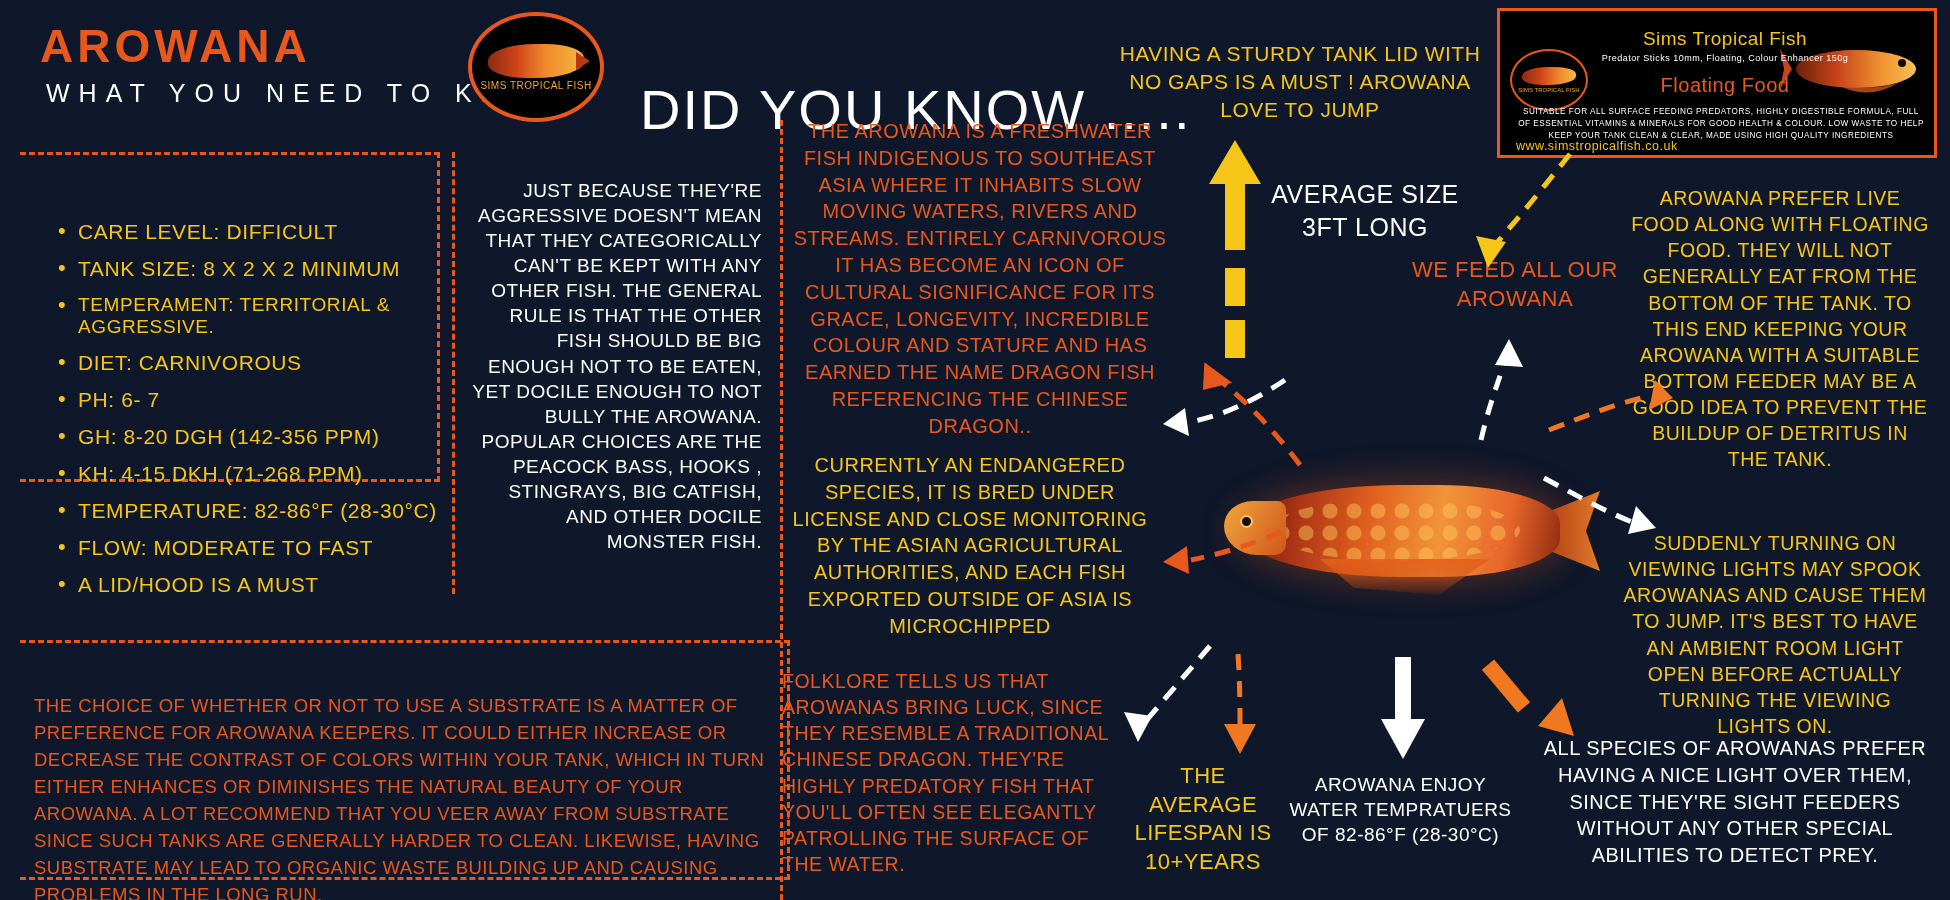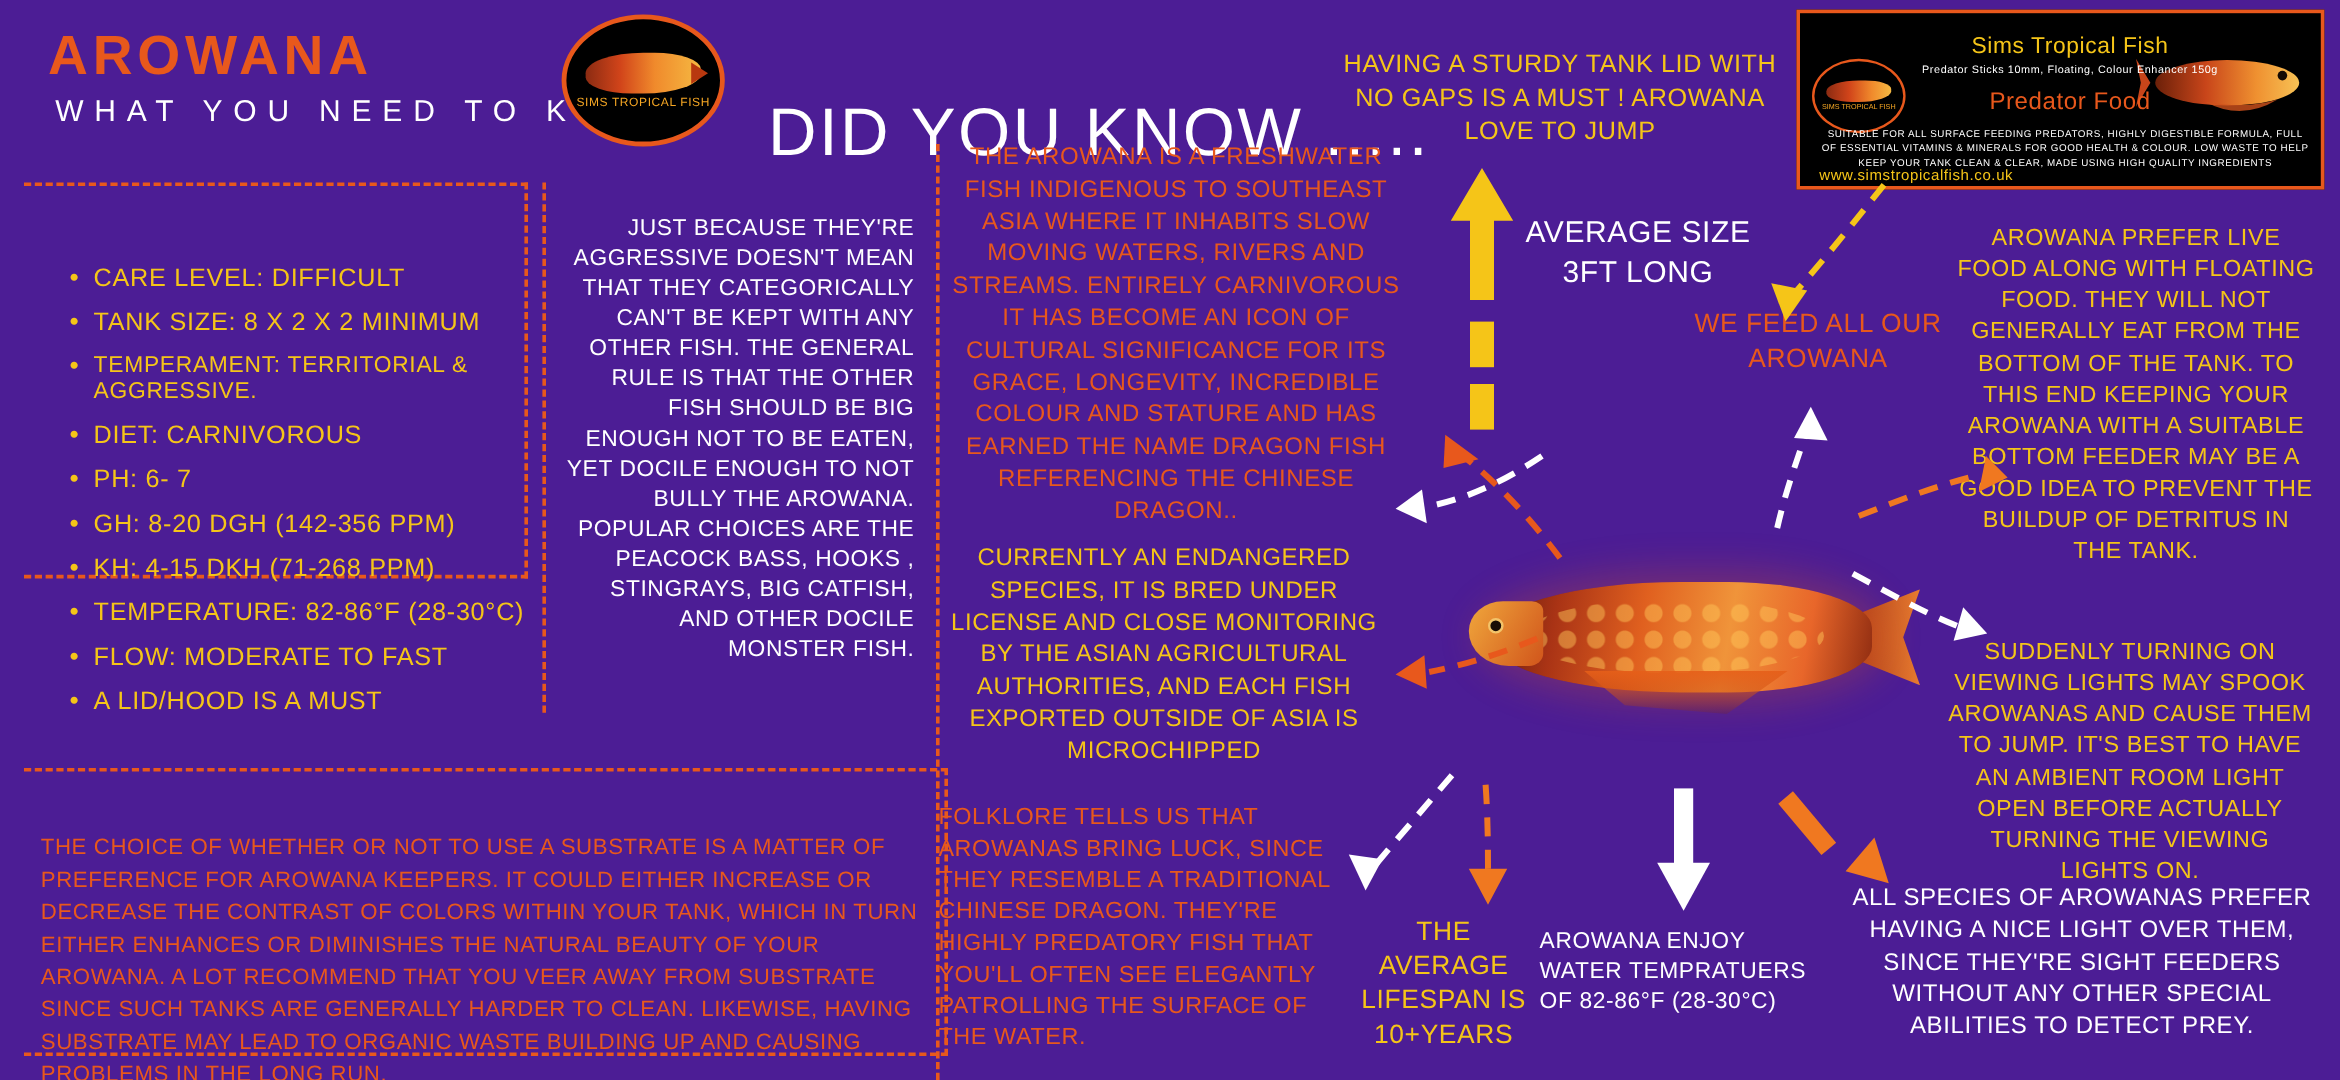--- a/index.html
+++ b/index.html
@@ -6,21 +6,21 @@
   html, body {
     margin: 0; padding: 0;
     background: #000;
     width: 1950px; height: 900px;
     overflow: hidden;
     font-family: "Liberation Sans", sans-serif;
   }
   #page {
     position: relative;
     width: 1950px; height: 900px;
-    background: #4c1d95;
+    background: #0f172a;
     color: #fff;
   }
   .txt { position: absolute; text-transform: uppercase; letter-spacing: 0.5px; line-height: 1.22; }
 
   
   #title-arowana {
     left: 40px; top: 18px;
     font-size: 46px; font-weight: bold;
     color: #e8581c;
     letter-spacing: 4px;
@@ -89,21 +89,21 @@
   #p-endangered { left: 790px; top: 452px; width: 360px; font-size: 20px; color: #f5c518; text-align: center; line-height: 1.34; }
   #p-folklore  { left: 782px; top: 668px; width: 350px; font-size: 19.5px; color: #e8581c; text-align: left; line-height: 1.34; }
 
   #p-tanklid { left: 1110px; top: 40px; width: 380px; font-size: 21px; color: #f5c518; text-align: center; line-height: 1.34; }
   #p-avgsize { left: 1255px; top: 178px; width: 220px; font-size: 25px; color: #fff; text-align: center; line-height: 1.3; }
   #p-wefeed  { left: 1400px; top: 255px; width: 230px; font-size: 22px; color: #e8581c; text-align: center; line-height: 1.34; }
   #p-livefood { left: 1630px; top: 185px; width: 300px; font-size: 19.5px; color: #f5c518; text-align: center; line-height: 1.34; }
   #p-lights { left: 1620px; top: 530px; width: 310px; font-size: 19.5px; color: #f5c518; text-align: center; line-height: 1.34; }
   #p-sightfeed { left: 1530px; top: 735px; width: 410px; font-size: 20px; color: #fff; text-align: center; line-height: 1.34; }
   #p-lifespan { left: 1128px; top: 762px; width: 150px; font-size: 22px; color: #f5c518; text-align: center; line-height: 1.3; }
-  #p-temp { left: 1283px; top: 772px; width: 235px; font-size: 19px; color: #fff; line-height: 1.32; }
+  #p-temp { left: 1283px; top: 772px; width: 235px; font-size: 19px; color: #fff; text-align: center; line-height: 1.32; }
 
   
   #product-card {
     position: absolute; left: 1497px; top: 8px; width: 440px; height: 150px;
     border: 3px solid #e8581c; background: #000;
   }
   #pc-logo {
     position: absolute; left: 10px; top: 38px; width: 78px; height: 62px;
     border: 2px solid #e8581c; border-radius: 50%;
     display:flex; align-items:center; justify-content:center; flex-direction: column; overflow:hidden;
@@ -220,21 +220,21 @@
             <stop offset="100%" stop-color="#f7c255"></stop>
         </linearGradient>
       </defs>
       <ellipse cx="78" cy="44" rx="60" ry="19" fill="url(#pcg)"></ellipse>
       <polygon points="14,44 2,24 6,44 2,64" fill="#c8451a"></polygon>
       <circle cx="124" cy="38" r="4" fill="#140a04"></circle>
       <path d="M60 60 Q90 76 120 58 Q95 66 60 60 Z" fill="#d1521d" opacity=".8"></path>
     </svg>
     <div class="txt" id="pc-title" style="text-transform:none">Sims Tropical Fish</div>
     <div class="txt" id="pc-sub" style="text-transform:none">Predator Sticks 10mm, Floating, Colour Enhancer 150g</div>
-    <div class="txt" id="pc-pred" style="text-transform:none">Predator Food</div>
+    <div class="txt" id="pc-pred" style="text-transform:none">Floating Food</div>
     <div class="txt" id="pc-desc">SUITABLE FOR ALL SURFACE FEEDING PREDATORS, HIGHLY DIGESTIBLE FORMULA, FULL OF ESSENTIAL VITAMINS &amp; MINERALS FOR GOOD HEALTH &amp; COLOUR. LOW WASTE TO HELP KEEP YOUR TANK CLEAN &amp; CLEAR, MADE USING HIGH QUALITY INGREDIENTS</div>
     <div class="txt" id="pc-url" style="text-transform:none">www.simstropicalfish.co.uk</div>
   </div>
 
   <div id="fish-wrap">
     <div id="fish-tail"></div>
     <div id="fish-body"></div>
     <div id="fish-scales"></div>
     <div id="fish-fin"></div>
     <div id="fish-head"></div>

